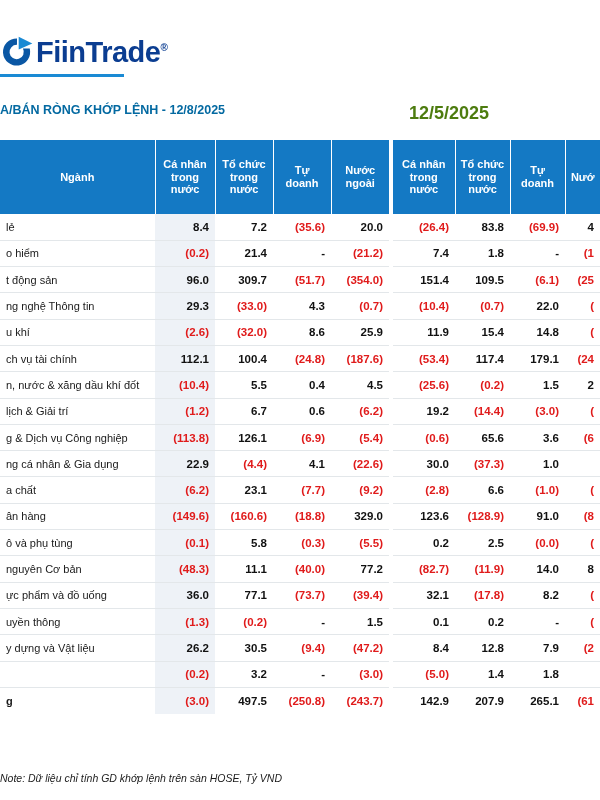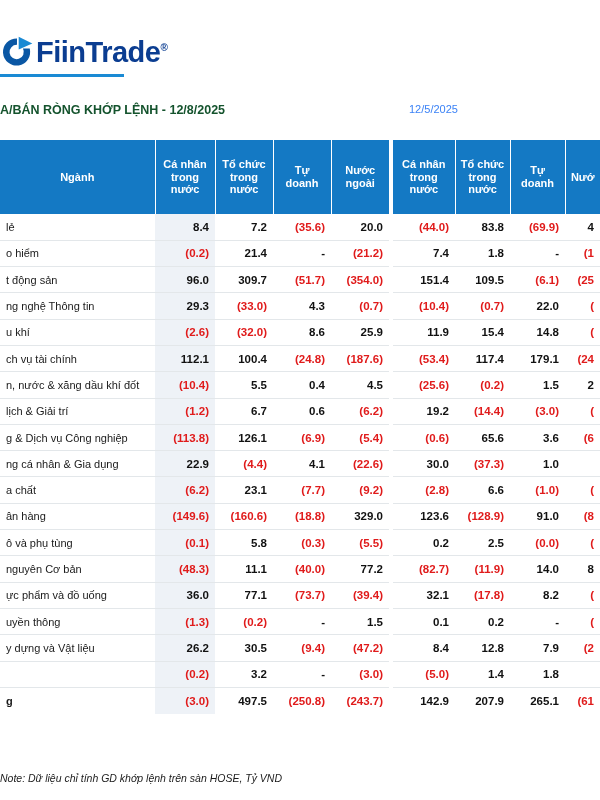--- a/index.html
+++ b/index.html
@@ -49,29 +49,29 @@
     width: 124px; height: 3px;
     background: #1a8ad4;
   }
 
   
   .title-left {
     position: absolute;
     left: 0px; top: 103px;
     font-size: 12.5px;
     font-weight: bold;
-    color: #14532d;
+    color: #0369a1;
     white-space: nowrap;
   }
   .title-right {
     position: absolute;
     left: 409px; top: 103px;
-    font-size: 11px;
-    font-weight: normal;
-    color: #3b82f6;
+    font-size: 18px;
+    font-weight: bold;
+    color: #4d7c0f;
     white-space: nowrap;
   }
 
   
   .tbl {
     position: absolute;
     border-collapse: collapse;
     font-size: 11.5px;
     color: #1a1a1a;
   }
@@ -309,21 +309,21 @@
     <thead>
       <tr>
         <th class="rw-c1">Cá nhân trong nước</th>
         <th class="rw-c2">Tổ chức trong nước</th>
         <th class="rw-c3">Tự doanh</th>
         <th class="rw-c4">Nướ</th>
       </tr>
     </thead>
     <tbody id="right-body">
         <tr>
-          <td class="c-num rw-c1 neg">(44.0)</td>
+          <td class="c-num rw-c1 neg">(26.4)</td>
           <td class="c-num rw-c2 pos">83.8</td>
           <td class="c-num rw-c3 neg">(69.9)</td>
           <td class="c-num rw-c4 pos">4</td>
         </tr>
         <tr>
           <td class="c-num rw-c1 pos">7.4</td>
           <td class="c-num rw-c2 pos">1.8</td>
           <td class="c-num rw-c3 pos">-</td>
           <td class="c-num rw-c4 neg">(1</td>
         </tr>

